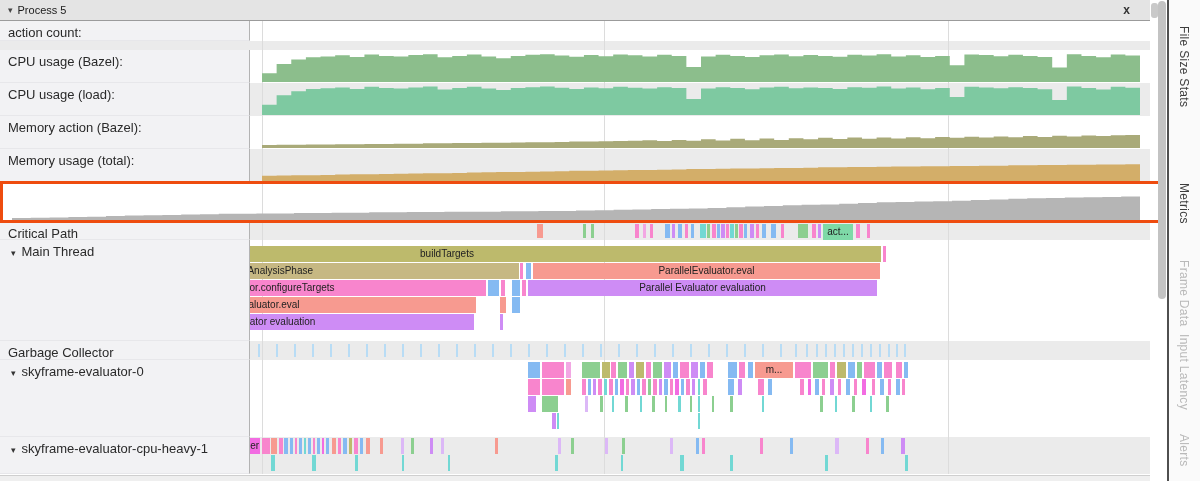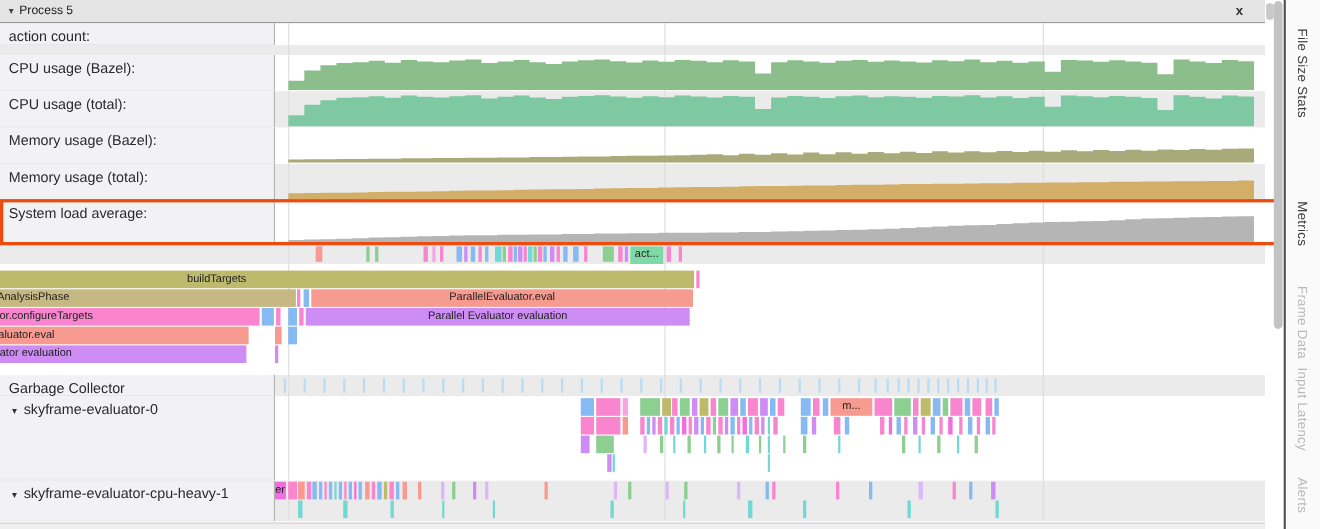--- a/index.html
+++ b/index.html
@@ -55,52 +55,52 @@
       </div>
       <div class="row" style="height: 33px;">
         <div class="label-cell"><span>CPU usage (Bazel):</span></div>
         <div class="chart-cell bg-w">
           <div class="counter"><svg width="100%" height="100%" viewBox="0 0 60 100" preserveAspectRatio="none">
               <path d="M0,100 L0,70 L1,70 L1,38 L2,38 L2,22 L3,22 L3,15 L4,15 L4,12 L5,12 L5,8 L6,8 L6,14 L7,14 L7,5 L8,5 L8,10 L9,10 L9,12 L10,12 L10,7 L11,7 L11,4 L12,4 L12,15 L13,15 L13,10 L14,10 L14,5 L15,5 L15,12 L16,12 L16,18 L17,18 L17,10 L18,10 L18,6 L19,6 L19,4 L20,4 L20,9 L21,9 L21,13 L22,13 L22,7 L23,7 L23,11 L24,11 L24,5 L25,5 L25,8 L26,8 L26,12 L27,12 L27,6 L28,6 L28,10 L29,10 L29,48 L30,48 L30,12 L31,12 L31,6 L32,6 L32,10 L33,10 L33,14 L34,14 L34,8 L35,8 L35,5 L36,5 L36,11 L37,11 L37,7 L38,7 L38,10 L39,10 L39,13 L40,13 L40,6 L41,6 L41,9 L42,9 L42,4 L43,4 L43,12 L44,12 L44,8 L45,8 L45,14 L46,14 L46,10 L47,10 L47,42 L48,42 L48,5 L49,5 L49,7 L50,7 L50,11 L51,11 L51,6 L52,6 L52,10 L53,10 L53,14 L54,14 L54,50 L55,50 L55,4 L56,4 L56,10 L57,10 L57,15 L58,15 L58,5 L59,5 L59,9 L60,9 L60,100 Z" fill="#8cbe8c"></path>
             </svg></div>
         </div>
       </div>
       <div class="row" style="height: 33px;">
-        <div class="label-cell"><span>CPU usage (total):</span></div>
+        <div class="label-cell"><span>CPU usage (load):</span></div>
         <div class="chart-cell bg-g">
           <div class="counter"><svg width="100%" height="100%" viewBox="0 0 60 100" preserveAspectRatio="none">
               <path d="M0,100 L0,65 L1,65 L1,32 L2,32 L2,18 L3,18 L3,10 L4,10 L4,8 L5,8 L5,5 L6,5 L6,10 L7,10 L7,3 L8,3 L8,7 L9,7 L9,9 L10,9 L10,5 L11,5 L11,2 L12,2 L12,12 L13,12 L13,7 L14,7 L14,3 L15,3 L15,9 L16,9 L16,14 L17,14 L17,7 L18,7 L18,4 L19,4 L19,2 L20,2 L20,6 L21,6 L21,10 L22,10 L22,5 L23,5 L23,8 L24,8 L24,3 L25,3 L25,6 L26,6 L26,9 L27,9 L27,4 L28,4 L28,7 L29,7 L29,45 L30,45 L30,9 L31,9 L31,4 L32,4 L32,7 L33,7 L33,11 L34,11 L34,5 L35,5 L35,3 L36,3 L36,8 L37,8 L37,5 L38,5 L38,7 L39,7 L39,10 L40,10 L40,4 L41,4 L41,6 L42,6 L42,2 L43,2 L43,9 L44,9 L44,5 L45,5 L45,11 L46,11 L46,7 L47,7 L47,38 L48,38 L48,3 L49,3 L49,5 L50,5 L50,8 L51,8 L51,4 L52,4 L52,7 L53,7 L53,11 L54,11 L54,48 L55,48 L55,2 L56,2 L56,7 L57,7 L57,12 L58,12 L58,3 L59,3 L59,6 L60,6 L60,100 Z" fill="#7ec9a1"></path>
             </svg></div>
         </div>
       </div>
       <div class="row" style="height: 33px;">
-        <div class="label-cell"><span>Memory usage (Bazel):</span></div>
+        <div class="label-cell"><span>Memory action (Bazel):</span></div>
         <div class="chart-cell bg-w">
           <div class="counter"><svg width="100%" height="100%" viewBox="0 0 60 100" preserveAspectRatio="none">
               <path d="M0,100 L0,90 L1,90 L1,89 L2,89 L2,89 L3,89 L3,88 L4,88 L4,88 L5,88 L5,87 L6,87 L6,87 L7,87 L7,86 L8,86 L8,86 L9,86 L9,85 L10,85 L10,85 L11,85 L11,84 L12,84 L12,84 L13,84 L13,83 L14,83 L14,83 L15,83 L15,82 L16,82 L16,82 L17,82 L17,81 L18,81 L18,80 L19,80 L19,80 L20,80 L20,79 L21,79 L21,78 L22,78 L22,78 L23,78 L23,77 L24,77 L24,76 L25,76 L25,75 L26,75 L26,73 L27,73 L27,76 L28,76 L28,72 L29,72 L29,75 L30,75 L30,70 L31,70 L31,74 L32,74 L32,68 L33,68 L33,73 L34,73 L34,67 L35,67 L35,72 L36,72 L36,66 L37,66 L37,70 L38,70 L38,65 L39,65 L39,69 L40,69 L40,64 L41,64 L41,68 L42,68 L42,64 L43,64 L43,67 L44,67 L44,63 L45,63 L45,66 L46,66 L46,62 L47,62 L47,65 L48,65 L48,61 L49,61 L49,64 L50,64 L50,60 L51,60 L51,63 L52,63 L52,59 L53,59 L53,62 L54,62 L54,58 L55,58 L55,60 L56,60 L56,57 L57,57 L57,59 L58,59 L58,56 L59,56 L59,55 L60,55 L60,100 Z" fill="#a9aa79"></path>
             </svg></div>
         </div>
       </div>
       <div class="row" style="height: 33px;">
         <div class="label-cell"><span>Memory usage (total):</span></div>
         <div class="chart-cell bg-g">
           <div class="counter"><svg width="100%" height="100%" viewBox="0 0 60 100" preserveAspectRatio="none">
               <path d="M0,100 L0,82 L1,82 L1,81 L2,81 L2,80 L3,80 L3,80 L4,80 L4,79 L5,79 L5,78 L6,78 L6,77 L7,77 L7,77 L8,77 L8,76 L9,76 L9,75 L10,75 L10,74 L11,74 L11,73 L12,73 L12,73 L13,73 L13,72 L14,72 L14,71 L15,71 L15,70 L16,70 L16,69 L17,69 L17,69 L18,69 L18,68 L19,68 L19,67 L20,67 L20,66 L21,66 L21,65 L22,65 L22,65 L23,65 L23,64 L24,64 L24,63 L25,63 L25,62 L26,62 L26,62 L27,62 L27,61 L28,61 L28,60 L29,60 L29,59 L30,59 L30,59 L31,59 L31,58 L32,58 L32,57 L33,57 L33,57 L34,57 L34,56 L35,56 L35,55 L36,55 L36,55 L37,55 L37,54 L38,54 L38,53 L39,53 L39,53 L40,53 L40,52 L41,52 L41,52 L42,52 L42,51 L43,51 L43,50 L44,50 L44,50 L45,50 L45,49 L46,49 L46,49 L47,49 L47,48 L48,48 L48,48 L49,48 L49,47 L50,47 L50,47 L51,47 L51,46 L52,46 L52,46 L53,46 L53,45 L54,45 L54,45 L55,45 L55,44 L56,44 L56,44 L57,44 L57,43 L58,43 L58,43 L59,43 L59,42 L60,42 L60,100 Z" fill="#d3ae69"></path>
             </svg></div>
         </div>
       </div>
       <div class="row" style="height: 40px;">
-        <div class="label-cell"><span>System load average:</span></div>
         <div class="chart-cell bg-w">
           <div class="counter"><svg width="100%" height="100%" viewBox="0 0 60 100" preserveAspectRatio="none">
               <path d="M0,100 L0,92 L1,92 L1,91 L2,91 L2,90 L3,90 L3,89 L4,89 L4,88 L5,88 L5,86 L6,86 L6,85 L7,85 L7,84 L8,84 L8,83 L9,83 L9,82 L10,82 L10,81 L11,81 L11,80 L12,80 L12,80 L13,80 L13,79 L14,79 L14,79 L15,79 L15,78 L16,78 L16,78 L17,78 L17,77 L18,77 L18,77 L19,77 L19,76 L20,76 L20,76 L21,76 L21,75 L22,75 L22,75 L23,75 L23,74 L24,74 L24,74 L25,74 L25,74 L26,74 L26,73 L27,73 L27,73 L28,73 L28,72 L29,72 L29,72 L30,72 L30,71 L31,71 L31,70 L32,70 L32,69 L33,69 L33,68 L34,68 L34,67 L35,67 L35,66 L36,66 L36,65 L37,65 L37,64 L38,64 L38,62 L39,62 L39,60 L40,60 L40,58 L41,58 L41,56 L42,56 L42,55 L43,55 L43,54 L44,54 L44,52 L45,52 L45,50 L46,50 L46,48 L47,48 L47,47 L48,47 L48,46 L49,46 L49,45 L50,45 L50,44 L51,44 L51,42 L52,42 L52,40 L53,40 L53,38 L54,38 L54,37 L55,37 L55,36 L56,36 L56,35 L57,35 L57,34 L58,34 L58,33 L59,33 L59,32 L60,32 L60,100 Z" fill="#b5b5b5"></path>
             </svg></div>
         </div>
       </div>
       <div class="row" style="height: 18px;">
+        <div class="label-cell"><span>Critical Path</span></div>
         <div class="chart-cell bg-g">
           <div class="track" style="top: 2px; bottom: 0px;">
             <div class="slice" style="left: 287px; width: 6px; top: 0px; height: 14px; background: rgb(247, 154, 144);"></div>
             <div class="slice" style="left: 333px; width: 3px; top: 0px; height: 14px; background: rgb(140, 207, 144);"></div>
             <div class="slice" style="left: 341px; width: 3px; top: 0px; height: 14px; background: rgb(140, 207, 144);"></div>
             <div class="slice" style="left: 385px; width: 4px; top: 0px; height: 14px; background: rgb(248, 133, 205);"></div>
             <div class="slice" style="left: 393px; width: 3px; top: 0px; height: 14px; background: rgb(242, 167, 227);"></div>
             <div class="slice" style="left: 400px; width: 3px; top: 0px; height: 14px; background: rgb(248, 133, 205);"></div>
             <div class="slice" style="left: 415px; width: 5px; top: 0px; height: 14px; background: rgb(133, 186, 242);"></div>
             <div class="slice" style="left: 422px; width: 3px; top: 0px; height: 14px; background: rgb(206, 140, 245);"></div>
@@ -125,20 +125,21 @@
             <div class="slice" style="left: 548px; width: 10px; top: 0px; height: 14px; background: rgb(140, 207, 144);"></div>
             <div class="slice" style="left: 562px; width: 4px; top: 0px; height: 14px; background: rgb(248, 133, 205);"></div>
             <div class="slice" style="left: 568px; width: 3px; top: 0px; height: 14px; background: rgb(206, 140, 245);"></div>
             <div class="slice" style="left: 573px; width: 30px; top: 0px; height: 26px; background: rgb(126, 217, 167);">act...</div>
             <div class="slice" style="left: 606px; width: 4px; top: 0px; height: 14px; background: rgb(248, 133, 205);"></div>
             <div class="slice" style="left: 617px; width: 3px; top: 0px; height: 14px; background: rgb(248, 133, 205);"></div>
           </div>
         </div>
       </div>
       <div class="row" style="height: 101px;">
+        <div class="label-cell"><span class="arrow">▾</span><span>Main Thread</span></div>
         <div class="chart-cell bg-w">
           <div class="track" style="top: 6px; bottom: 0px; padding-left: 16px;">
             <div class="slice" style="left: -237px; width: 868px; top: 0px; height: 16px; background: rgb(189, 186, 108);">buildTargets</div>
             <div class="slice" style="left: 633px; width: 3px; top: 0px; height: 16px; background: rgb(248, 133, 205);"></div>
             <div class="slice" style="left: -223px; width: 492px; top: 17px; height: 16px; background: rgb(198, 184, 131);">runAnalysisPhase</div>
             <div class="slice" style="left: 270px; width: 3px; top: 17px; height: 16px; background: rgb(248, 133, 205);"></div>
             <div class="slice" style="left: 276px; width: 5px; top: 17px; height: 16px; background: rgb(133, 186, 242);"></div>
             <div class="slice" style="left: 283px; width: 347px; top: 17px; height: 16px; background: rgb(247, 154, 144);">ParallelEvaluator.eval</div>
             <div class="slice" style="left: -223px; width: 459px; top: 34px; height: 16px; background: rgb(248, 133, 205);">skyframeExecutor.configureTargets</div>
             <div class="slice" style="left: 238px; width: 11px; top: 34px; height: 16px; background: rgb(133, 186, 242);"></div>

